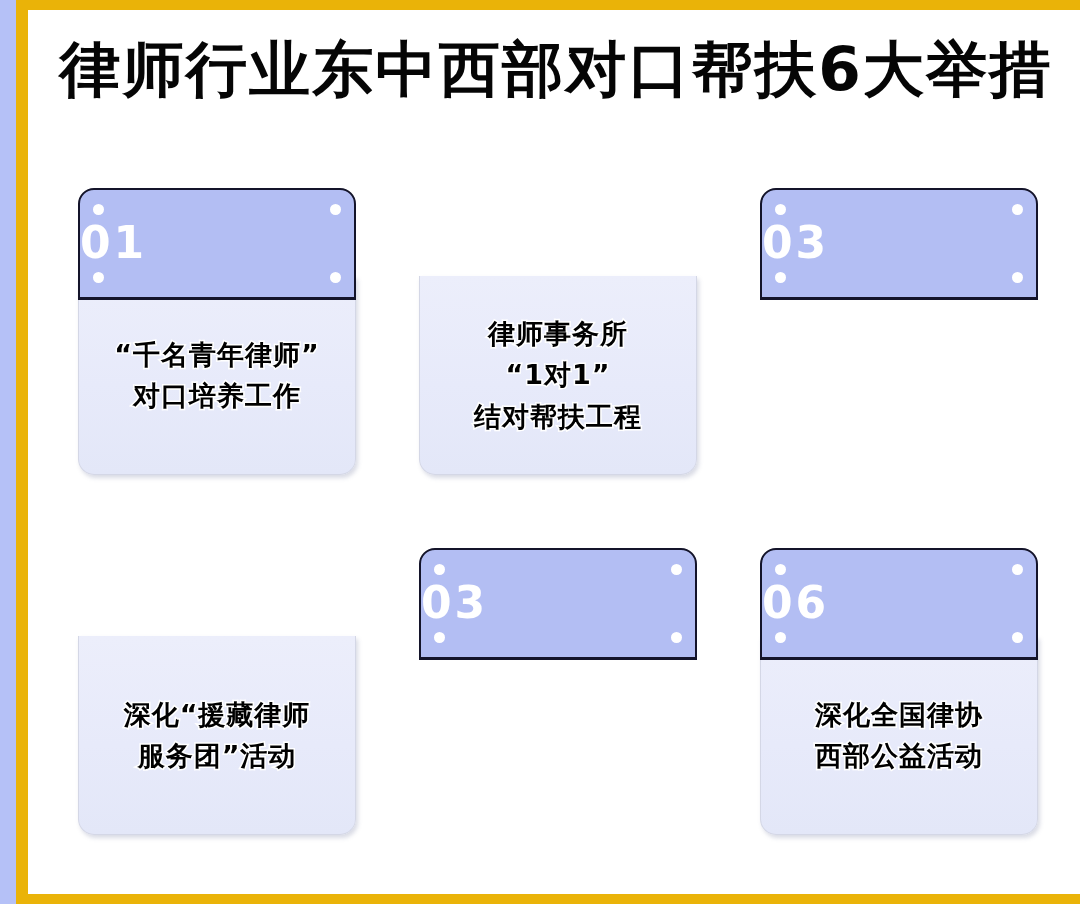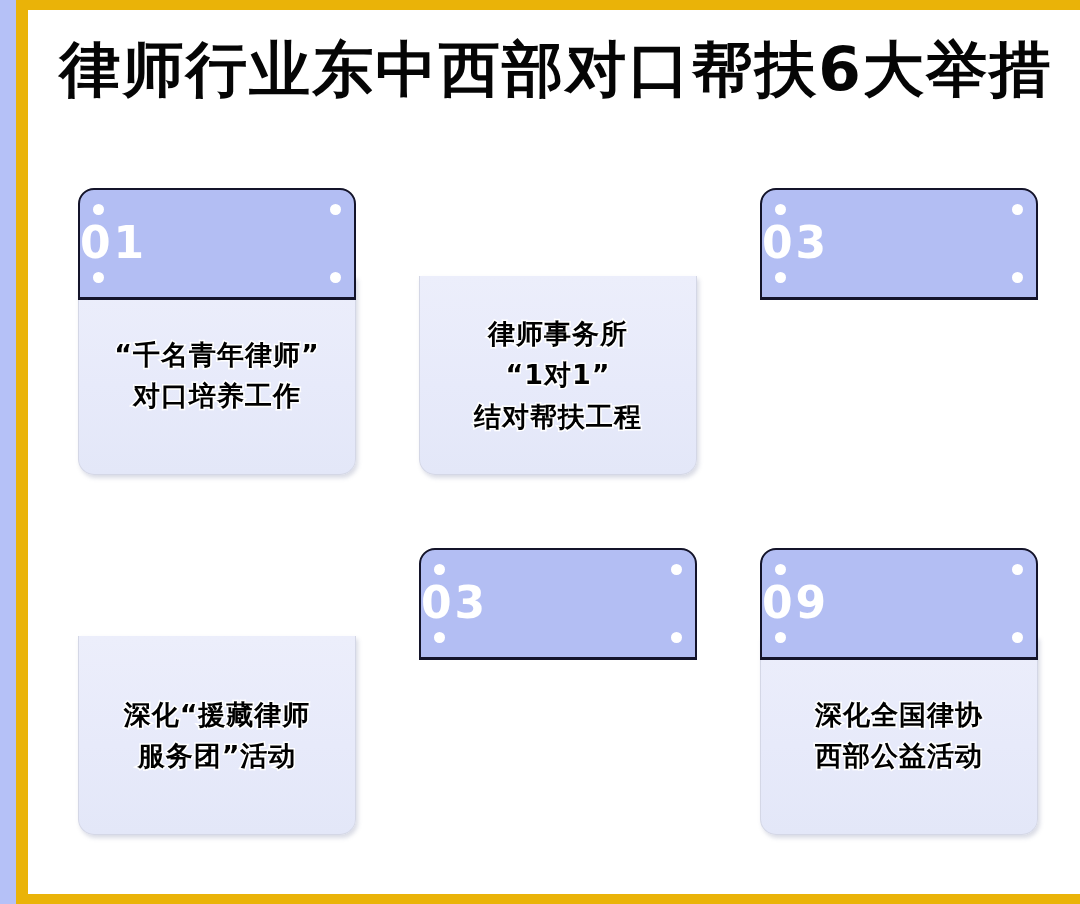--- a/index.html
+++ b/index.html
@@ -210,19 +210,19 @@
       <div class="card">
         <div class="card-body">
           <div class="card-text">深化全国律协
 西部公益活动</div>
         </div>
         <div class="card-head">
           <span class="screw tl"></span>
           <span class="screw tr"></span>
           <span class="screw bl"></span>
           <span class="screw br"></span>
-          <span class="card-num">09</span>
+          <span class="card-num">06</span>
         </div>
       </div>
 
     </div>
   </div>
 </div>
 
 </body></html>

